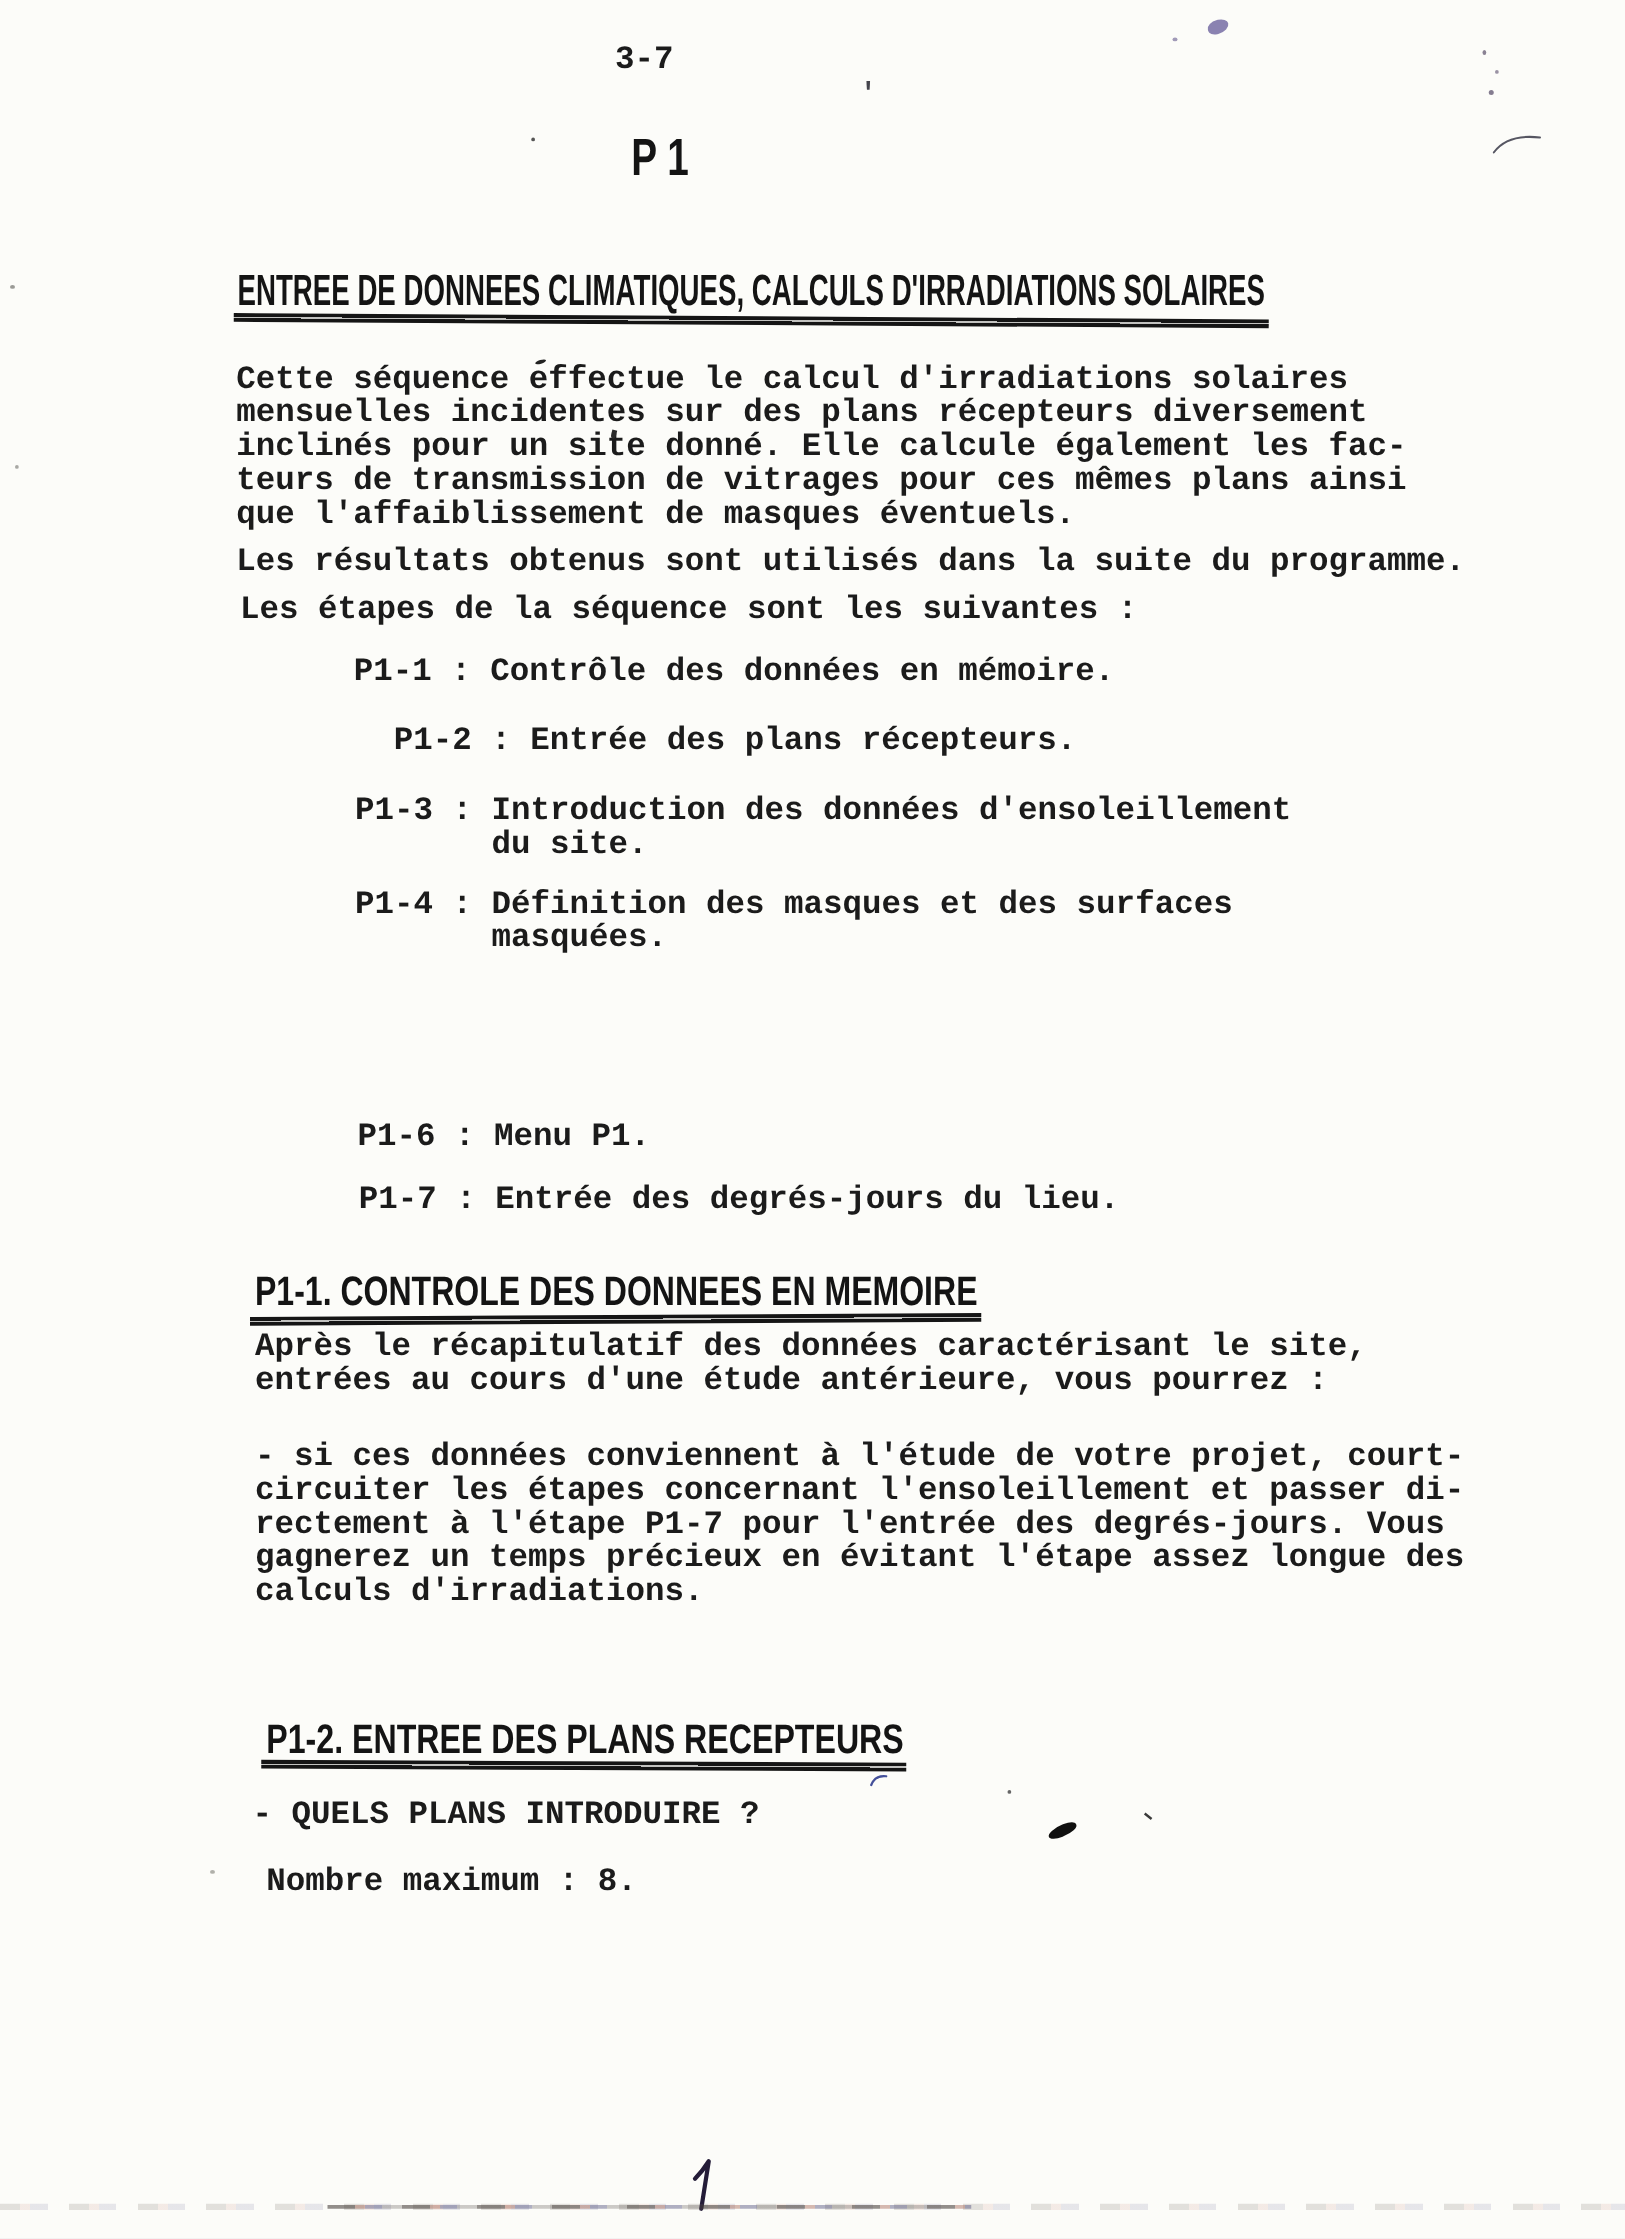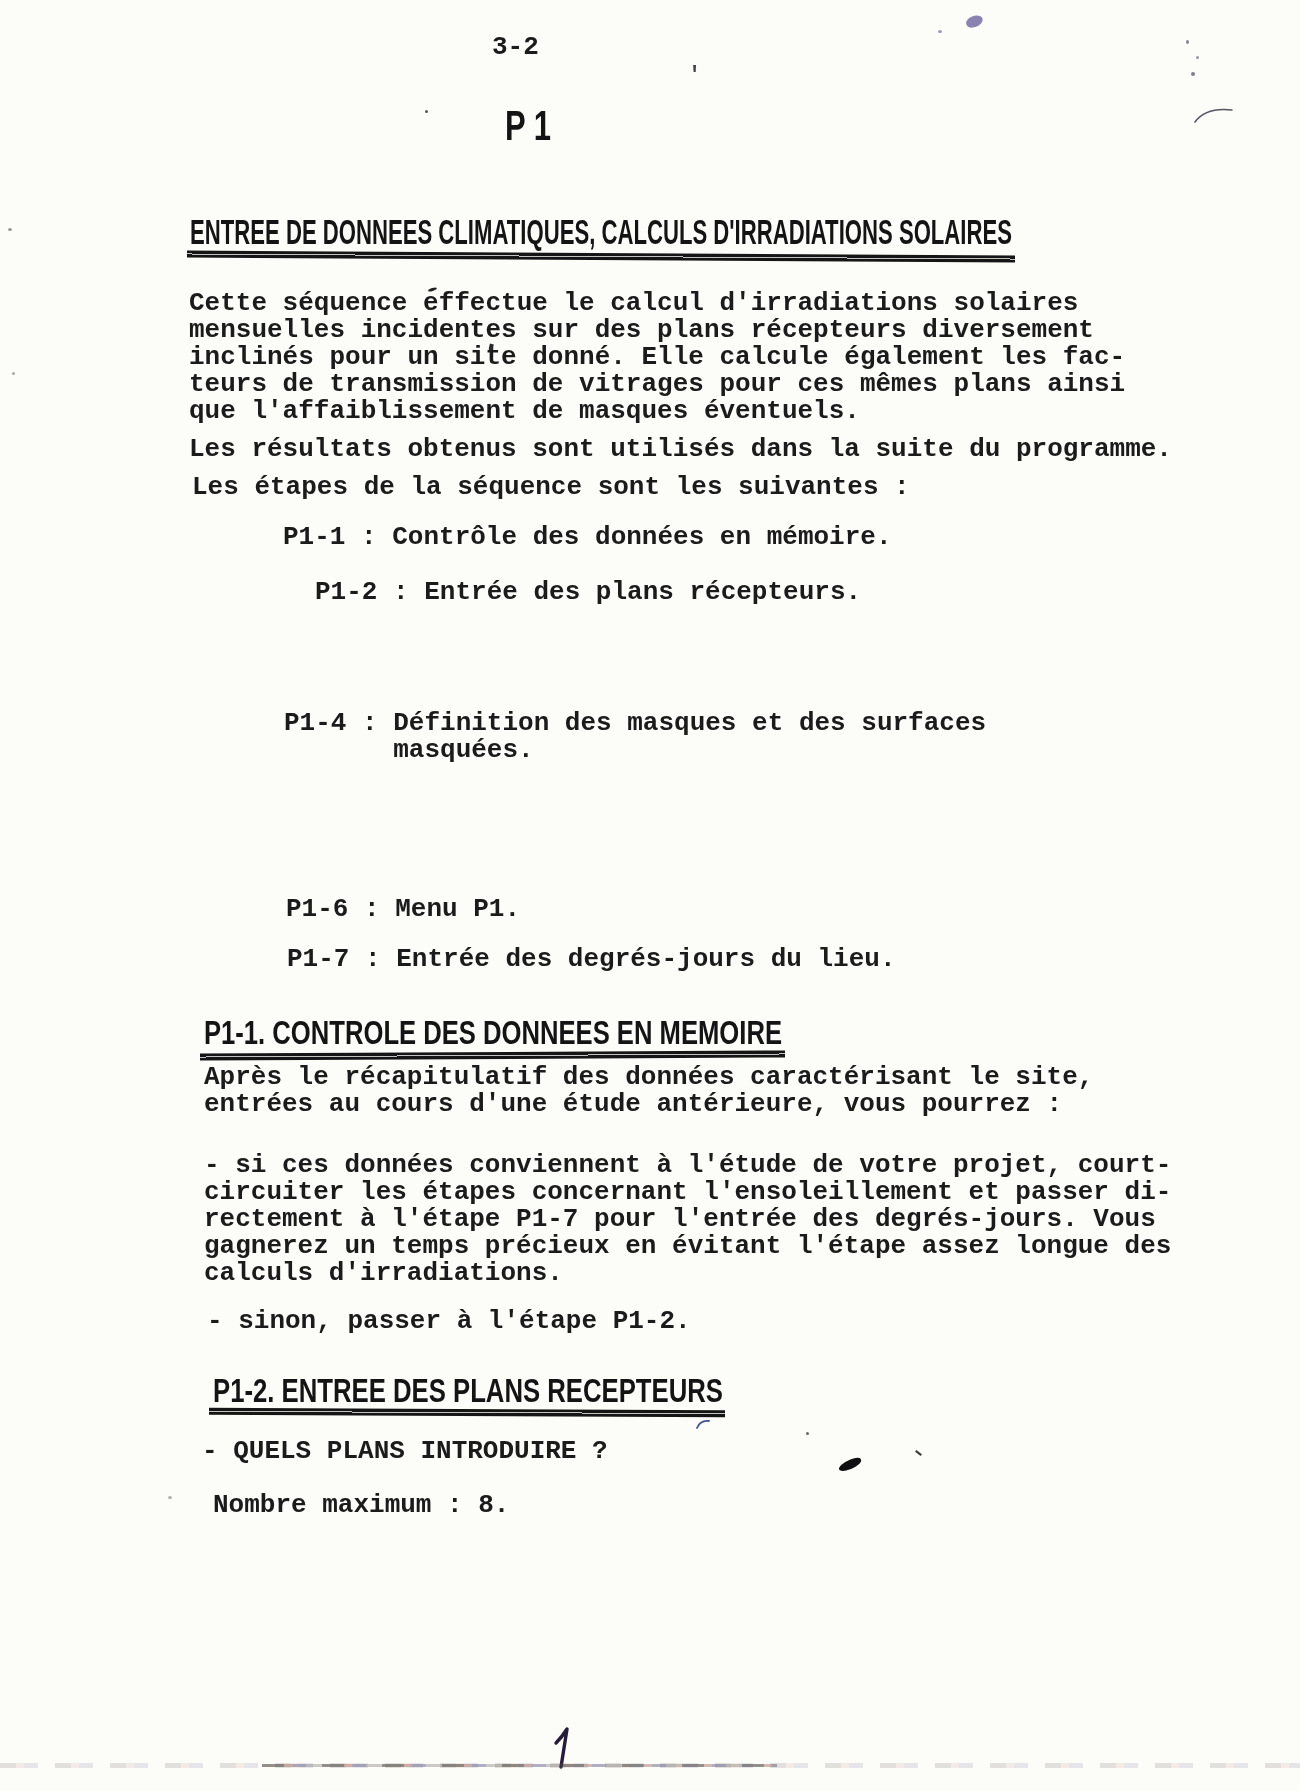--- a/index.html
+++ b/index.html
@@ -46,21 +46,21 @@
     background:repeating-linear-gradient(90deg,
       rgba(60,52,48,.55) 0 22px, rgba(140,60,40,.35) 22px 30px,
       rgba(60,60,110,.4) 30px 44px, rgba(60,52,48,.25) 44px 60px);
   }
 </style>
 </head>
 <body>
 
 <div class="page">
 
-  <div class="mono" style="left:492px;top:34px;">3-2</div>
+  <div class="mono" style="left:492px;top:34px;">3-7</div>
 
   <svg class="hd-svg" style="left:503px;top:104px;" width="80" height="46">
     <text x="2" y="36" font-size="42" textLength="46" lengthAdjust="spacingAndGlyphs">P 1</text>
   </svg>
 
   <svg class="hd-svg" style="left:188px;top:210px;" width="845" height="44">
     <text x="2" y="34" font-size="35" textLength="822" lengthAdjust="spacingAndGlyphs">ENTREE DE DONNEES CLIMATIQUES, CALCULS D'IRRADIATIONS SOLAIRES</text>
   </svg>
   <div class="rule" style="left:187px;top:253px;width:828px;transform:rotate(0.35deg);"></div>
 
@@ -69,38 +69,39 @@
 inclinés pour un site donné. Elle calcule également les fac-
 teurs de transmission de vitrages pour ces mêmes plans ainsi
 que l'affaiblissement de masques éventuels.</div>
 
   <div class="mono" style="left:189px;top:436px;">Les résultats obtenus sont utilisés dans la suite du programme.</div>
 
   <div class="mono" style="left:192px;top:474px;">Les étapes de la séquence sont les suivantes :</div>
 
   <div class="mono" style="left:283px;top:524px;">P1-1 : Contrôle des données en mémoire.</div>
   <div class="mono" style="left:283px;top:579px;margin-left:32px;">P1-2 : Entrée des plans récepteurs.</div>
+  <div class="mono" style="left:284px;top:635px;">P1-3 : Introduction des données d'ensoleillement
+       du site.</div>
   <div class="mono" style="left:284px;top:710px;">P1-4 : Définition des masques et des surfaces
        masquées.</div>
   <div class="mono" style="left:286px;top:896px;text-align:center;">P1-6 : Menu P1.</div>
   <div class="mono" style="left:287px;top:946px;">P1-7 : Entrée des degrés-jours du lieu.</div>
 
   <svg class="hd-svg" style="left:202px;top:1012px;" width="600" height="42">
     <text x="2" y="32" font-size="33" textLength="578" lengthAdjust="spacingAndGlyphs">P1-1. CONTROLE DES DONNEES EN MEMOIRE</text>
   </svg>
   <div class="rule" style="left:200px;top:1052px;width:585px;transform:rotate(-0.3deg);"></div>
 
   <div class="mono" style="left:204px;top:1064px;">Après le récapitulatif des données caractérisant le site,
 entrées au cours d'une étude antérieure, vous pourrez :</div>
   <div class="mono" style="left:204px;top:1152px;">- si ces données conviennent à l'étude de votre projet, court-
 circuiter les étapes concernant l'ensoleillement et passer di-
 rectement à l'étape P1-7 pour l'entrée des degrés-jours. Vous
 gagnerez un temps précieux en évitant l'étape assez longue des
 calculs d'irradiations.</div>
-  <div class="mono" style="left:207px;top:1308px;">- sinon, passer à l'étape P1-2.</div>
 
   <svg class="hd-svg" style="left:211px;top:1370px;" width="540" height="42">
     <text x="2" y="32" font-size="33" textLength="510" lengthAdjust="spacingAndGlyphs">P1-2. ENTREE DES PLANS RECEPTEURS</text>
   </svg>
   <div class="rule" style="left:209px;top:1409px;width:516px;transform:rotate(0.25deg);"></div>
 
   <div class="mono" style="left:202px;top:1438px;">- QUELS PLANS INTRODUIRE ?</div>
   <div class="mono" style="left:213px;top:1492px;">Nombre maximum : 8.</div>
 
   <svg class="artifact" style="left:553px;top:1726px;" width="26" height="44">

